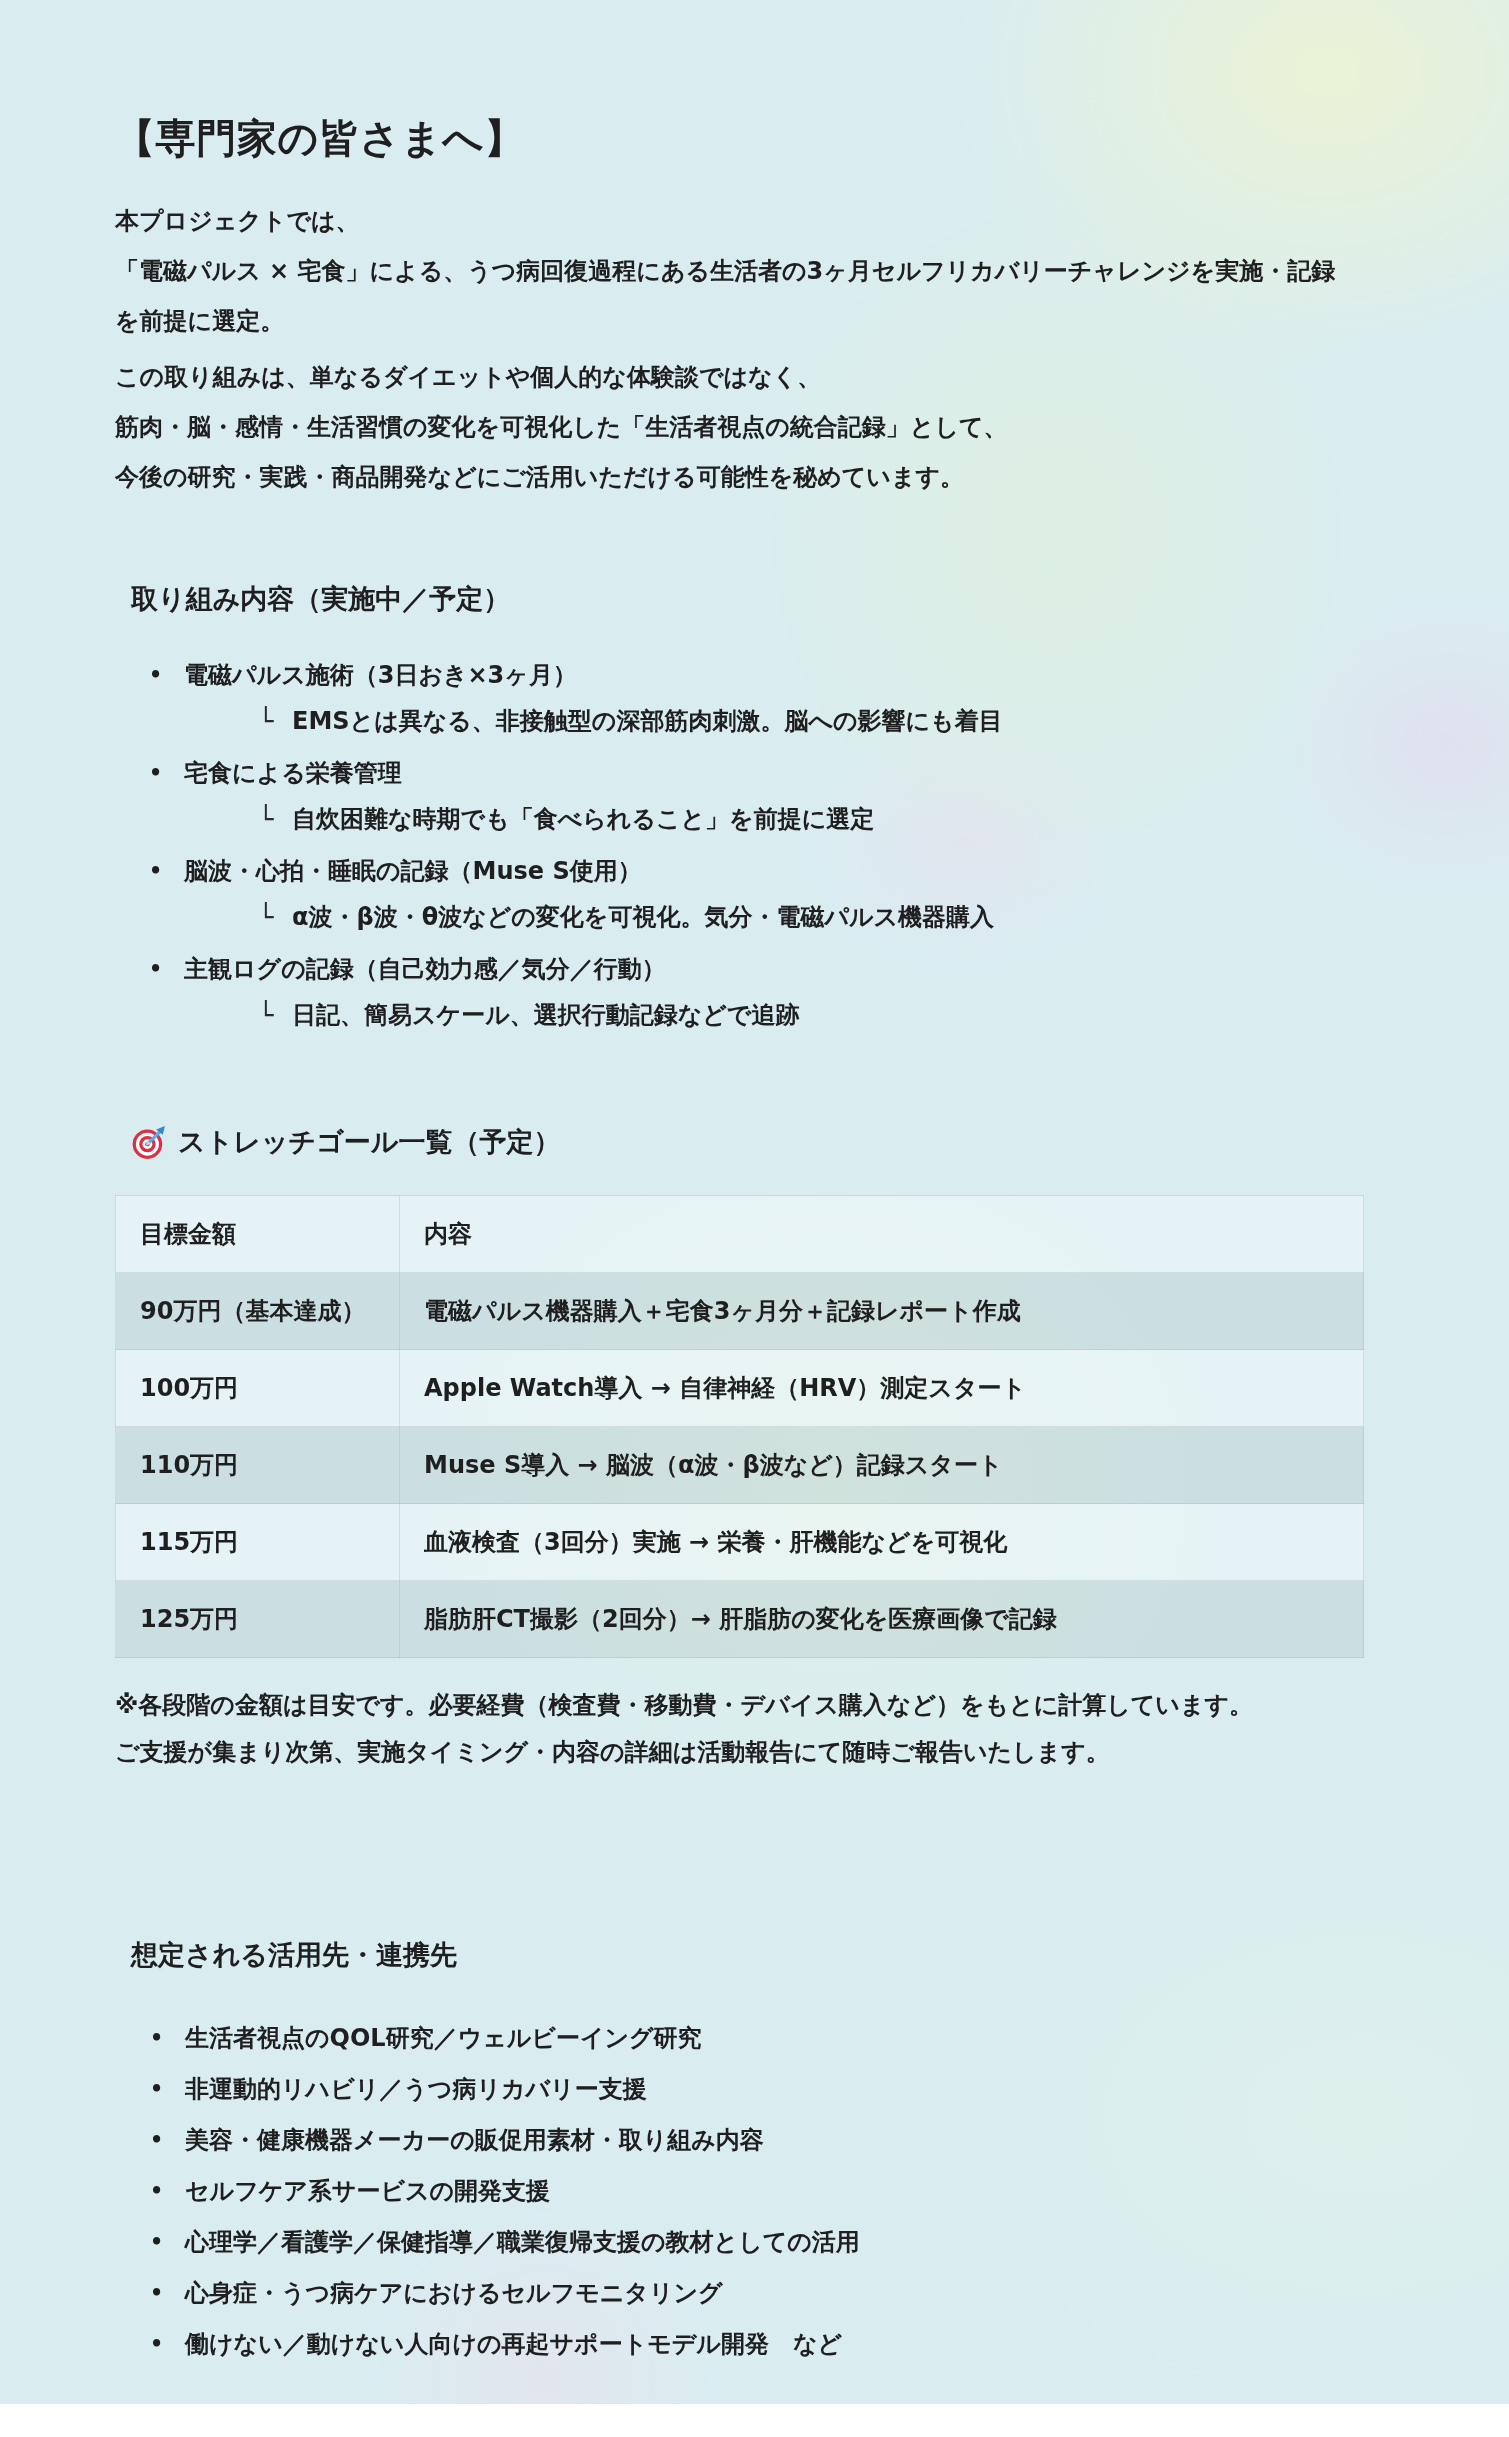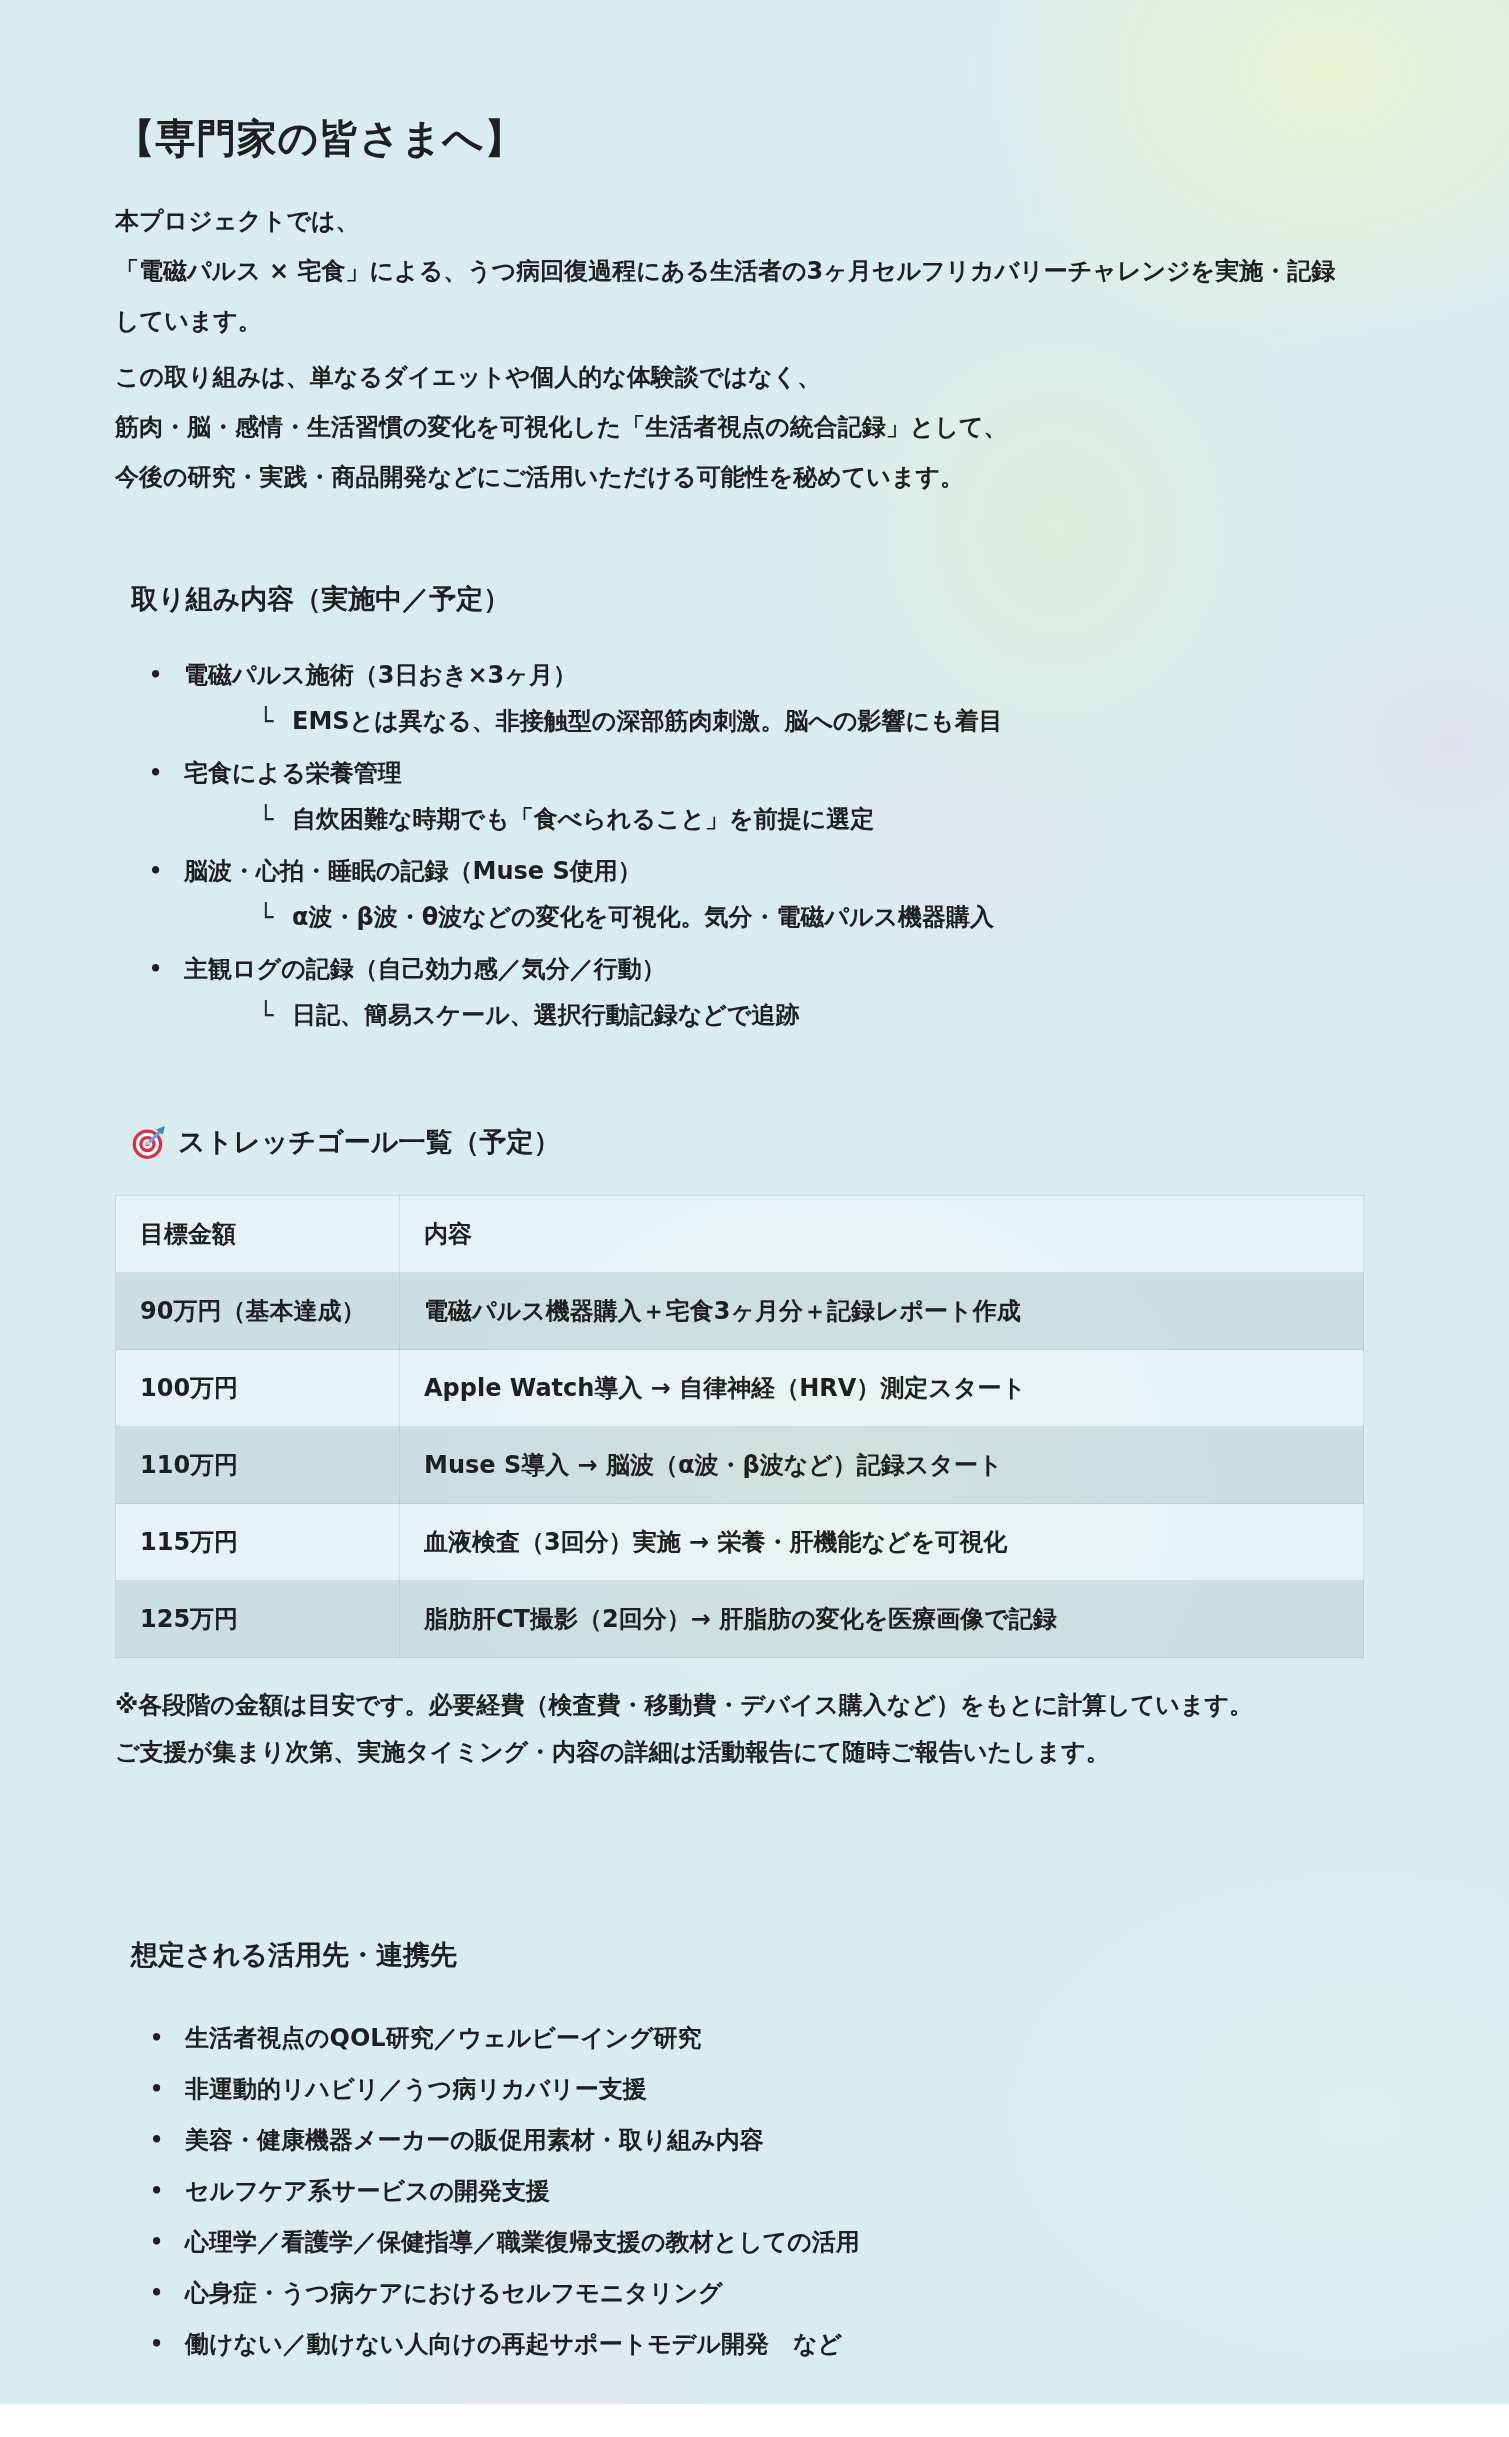--- a/index.html
+++ b/index.html
@@ -119,21 +119,21 @@
 <body>
 
 <div class="page">
 
   <h1 class="page-title">【専門家の皆さまへ】</h1>
 
   <div class="intro">
     <p>
       <span class="line">本プロジェクトでは、</span><br>
       <span class="line">「電磁パルス × 宅食」による、うつ病回復過程にある生活者の3ヶ月セルフリカバリーチャレンジを実施・記録</span><br>
-      <span class="line">しています。</span>
+      <span class="line">を前提に選定。</span>
     </p>
     <p>
       <span class="line">この取り組みは、単なるダイエットや個人的な体験談ではなく、</span><br>
       <span class="line">筋肉・脳・感情・生活習慣の変化を可視化した「生活者視点の統合記録」として、</span><br>
       <span class="line">今後の研究・実践・商品開発などにご活用いただける可能性を秘めています。</span>
     </p>
   </div>
 
   <h2 class="section-heading heading-activities">取り組み内容（実施中／予定）</h2>
 

